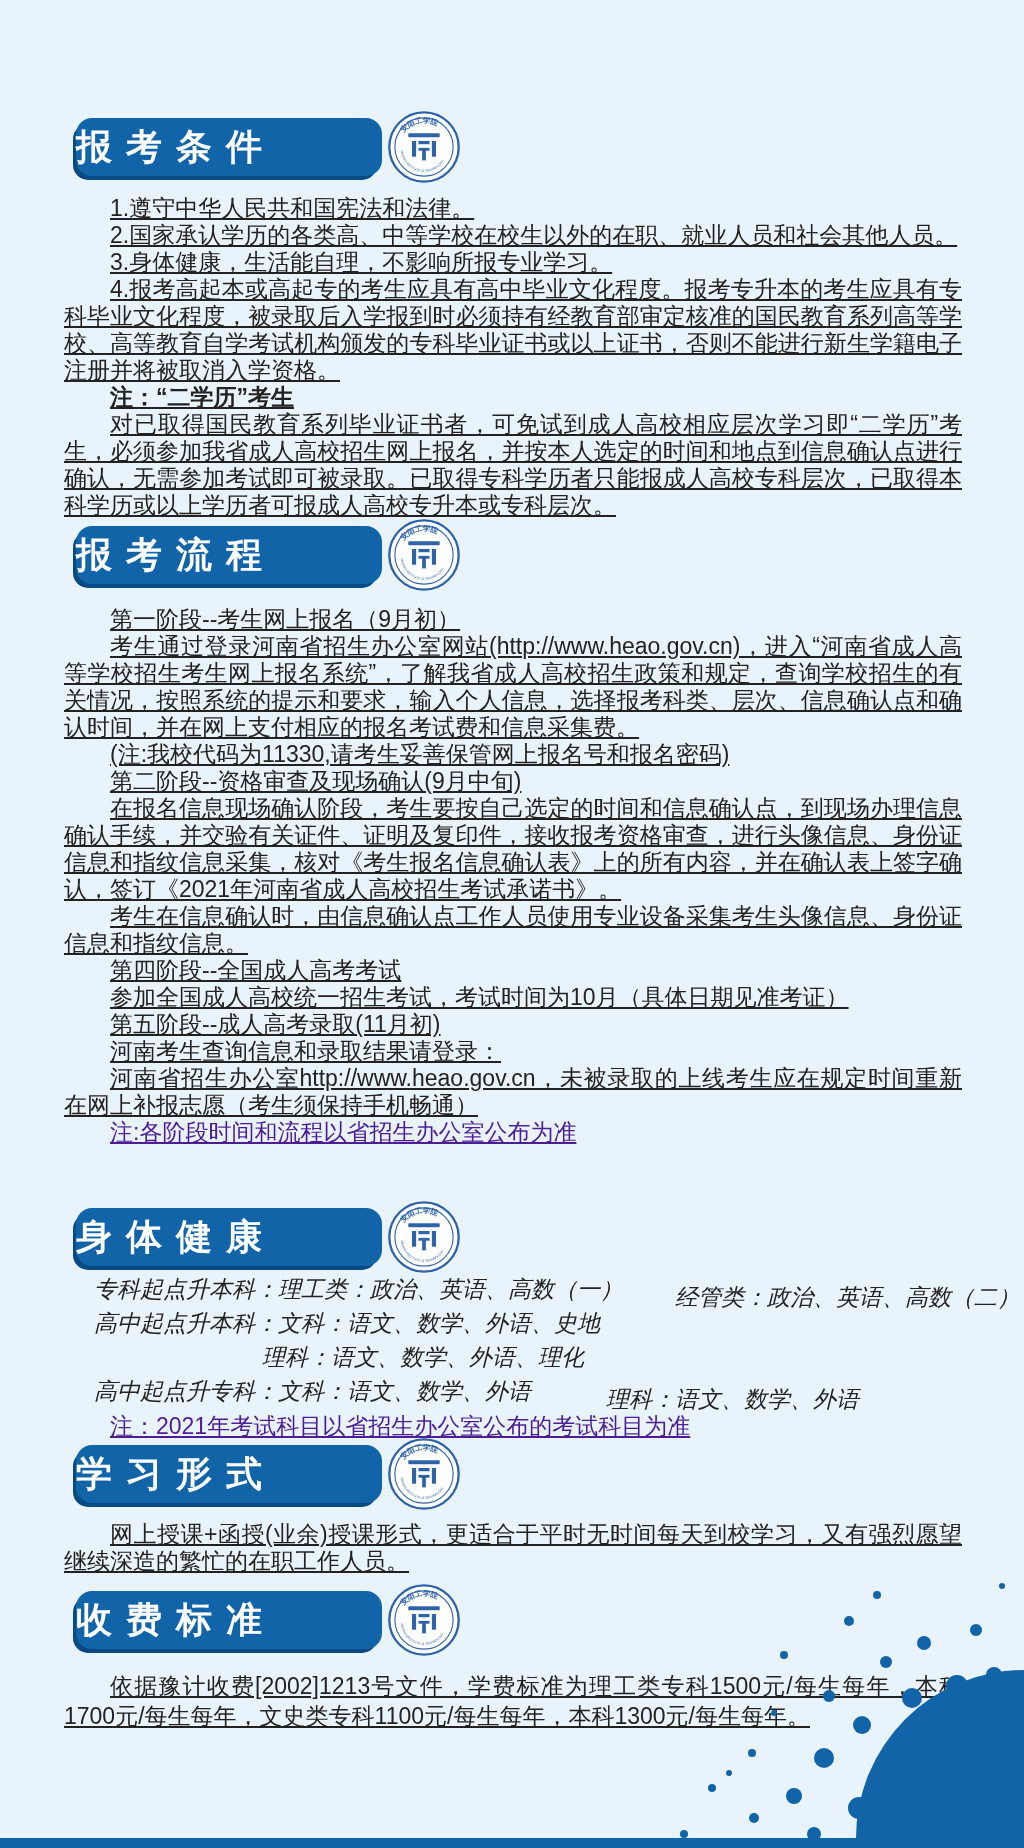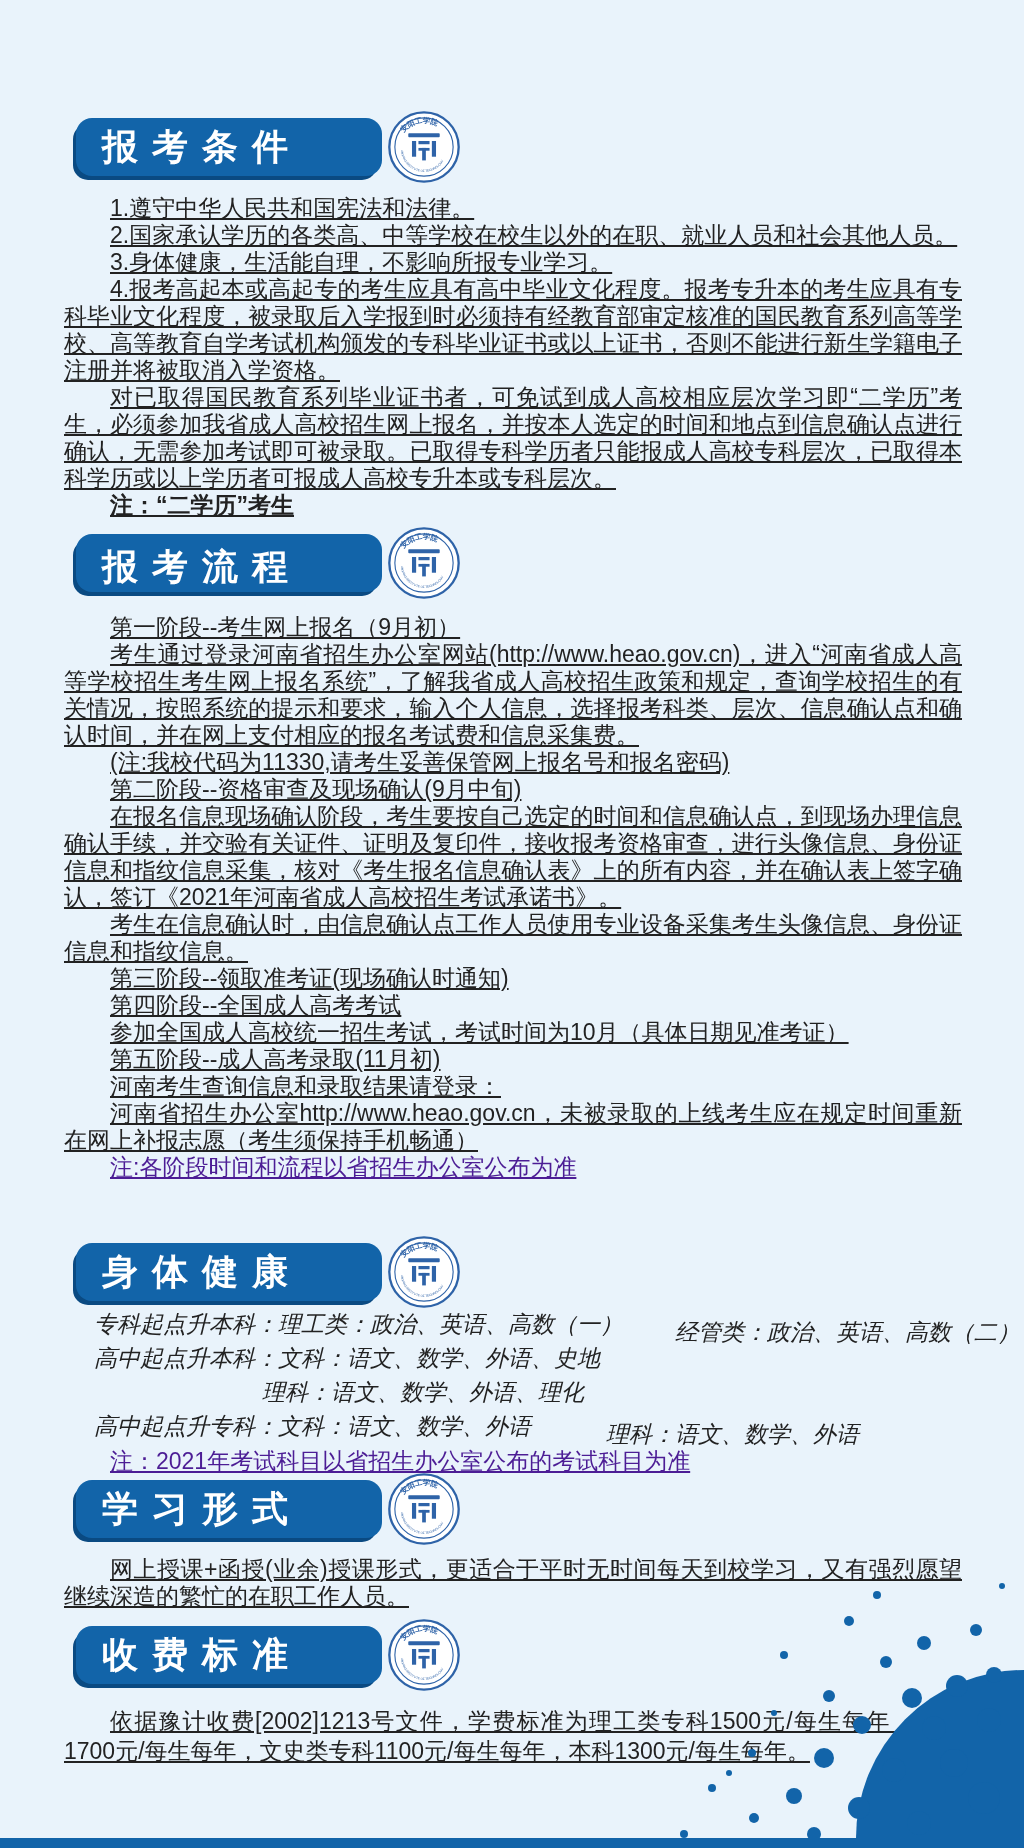--- a/index.html
+++ b/index.html
@@ -10,21 +10,21 @@
   }
   
   .banner{
     position:relative;margin-left:76px;width:306px;height:58px;
     background:#1264a9;border-radius:16px;
     display:flex;align-items:center;
     box-shadow:-4px 5px 0 -1px #0a4a82;
   }
   .banner-title{
     color:#fff;font-weight:bold;font-size:36px;letter-spacing:14px;
-    padding-left:26px;white-space:nowrap;
+    white-space:nowrap;
   }
   .seal{position:absolute;left:311px;top:-8px;width:74px;height:74px;}
   
   .txt{margin:0 62px 0 64px;font-size:23px;line-height:27px;text-align:justify;}
   .txt p{margin:0;text-decoration:underline;}
   .ind{text-indent:2em;}
   .bold{font-weight:bold;}
   .red{color:#4c1d95;}
   
   .subjects{margin:0 40px 0 94px;font-size:23px;}
@@ -32,21 +32,21 @@
   .subj-row .c2{position:absolute;top:8px;}
   .c2-far{left:581px;}
   .c2-near{left:512px;text-align:right;}
   .indent-sci{padding-left:168px;}
   
   .dots{position:absolute;right:0;bottom:10px;width:400px;height:470px;pointer-events:none;}
   .bottom-bar{position:absolute;left:0;bottom:0;width:1024px;height:10px;background:#1264a9;}
   
   .mt-b1{margin-top:118px;}
   .mt-cond{margin-top:19px;}
-  .mt-b2{margin-top:15px;align-items:flex-end;}
+  .mt-b2{margin-top:7px;}
   .mt-proc{margin-top:22px;}
   .mt-procnote{margin-top:14px;}
   .mt-b3{margin-top:62px;}
   .mt-subj{margin-top:10px;font-style:italic;}
   .mt-subjnote{margin-top:8px;}
   .mt-b4{margin-top:5px;}
   .mt-study{margin-top:18px;}
   .mt-b5{margin-top:16px;}
   .mt-fees{margin-top:22px;line-height:30px;}
 </style>
@@ -84,38 +84,37 @@
     <span class="banner-title">报考条件</span>
     <svg class="seal" viewBox="0 0 80 80">
         <use href="#sealg"></use>
       </svg>
   </div>
   <div class="txt mt-cond">
     <p class="ind">1.遵守中华人民共和国宪法和法律。</p>
     <p class="ind">2.国家承认学历的各类高、中等学校在校生以外的在职、就业人员和社会其他人员。</p>
     <p class="ind">3.身体健康，生活能自理，不影响所报专业学习。</p>
     <p class="ind">4.报考高起本或高起专的考生应具有高中毕业文化程度。报考专升本的考生应具有专科毕业文化程度，被录取后入学报到时必须持有经教育部审定核准的国民教育系列高等学校、高等教育自学考试机构颁发的专科毕业证书或以上证书，否则不能进行新生学籍电子注册并将被取消入学资格。</p>
+    <p class="ind bold">注：“二学历”考生</p>
     <p class="ind">对已取得国民教育系列毕业证书者，可免试到成人高校相应层次学习即“二学历”考生，必须参加我省成人高校招生网上报名，并按本人选定的时间和地点到信息确认点进行确认，无需参加考试即可被录取。已取得专科学历者只能报成人高校专科层次，已取得本科学历或以上学历者可报成人高校专升本或专科层次。</p>
-    <p class="ind bold">注：“二学历”考生</p>
   </div>
 
   <div class="banner mt-b2">
     <span class="banner-title">报考流程</span>
     <svg class="seal" viewBox="0 0 80 80">
         <use href="#sealg"></use>
       </svg>
   </div>
   <div class="txt mt-proc">
     <p class="ind">第一阶段--考生网上报名（9月初）</p>
     <p class="ind">考生通过登录河南省招生办公室网站(http://www.heao.gov.cn)，进入“河南省成人高等学校招生考生网上报名系统”，了解我省成人高校招生政策和规定，查询学校招生的有关情况，按照系统的提示和要求，输入个人信息，选择报考科类、层次、信息确认点和确认时间，并在网上支付相应的报名考试费和信息采集费。</p>
     <p class="ind">(注:我校代码为11330,请考生妥善保管网上报名号和报名密码)</p>
     <p class="ind">第二阶段--资格审查及现场确认(9月中旬)</p>
     <p class="ind">在报名信息现场确认阶段，考生要按自己选定的时间和信息确认点，到现场办理信息确认手续，并交验有关证件、证明及复印件，接收报考资格审查，进行头像信息、身份证信息和指纹信息采集，核对《考生报名信息确认表》上的所有内容，并在确认表上签字确认，签订《2021年河南省成人高校招生考试承诺书》。</p>
     <p class="ind">考生在信息确认时，由信息确认点工作人员使用专业设备采集考生头像信息、身份证信息和指纹信息。</p>
-    <p class="ind">第三阶段--领取准考证(现场确认时通知)</p>
     <p class="ind">第四阶段--全国成人高考考试</p>
     <p class="ind">参加全国成人高校统一招生考试，考试时间为10月（具体日期见准考证）</p>
     <p class="ind">第五阶段--成人高考录取(11月初)</p>
     <p class="ind">河南考生查询信息和录取结果请登录：</p>
     <p class="ind">河南省招生办公室http://www.heao.gov.cn，未被录取的上线考生应在规定时间重新在网上补报志愿（考生须保持手机畅通）</p>
     <p class="ind red mt-procnote">注:各阶段时间和流程以省招生办公室公布为准</p>
   </div>
 
   <div class="banner mt-b3">
     <span class="banner-title">身体健康</span>

